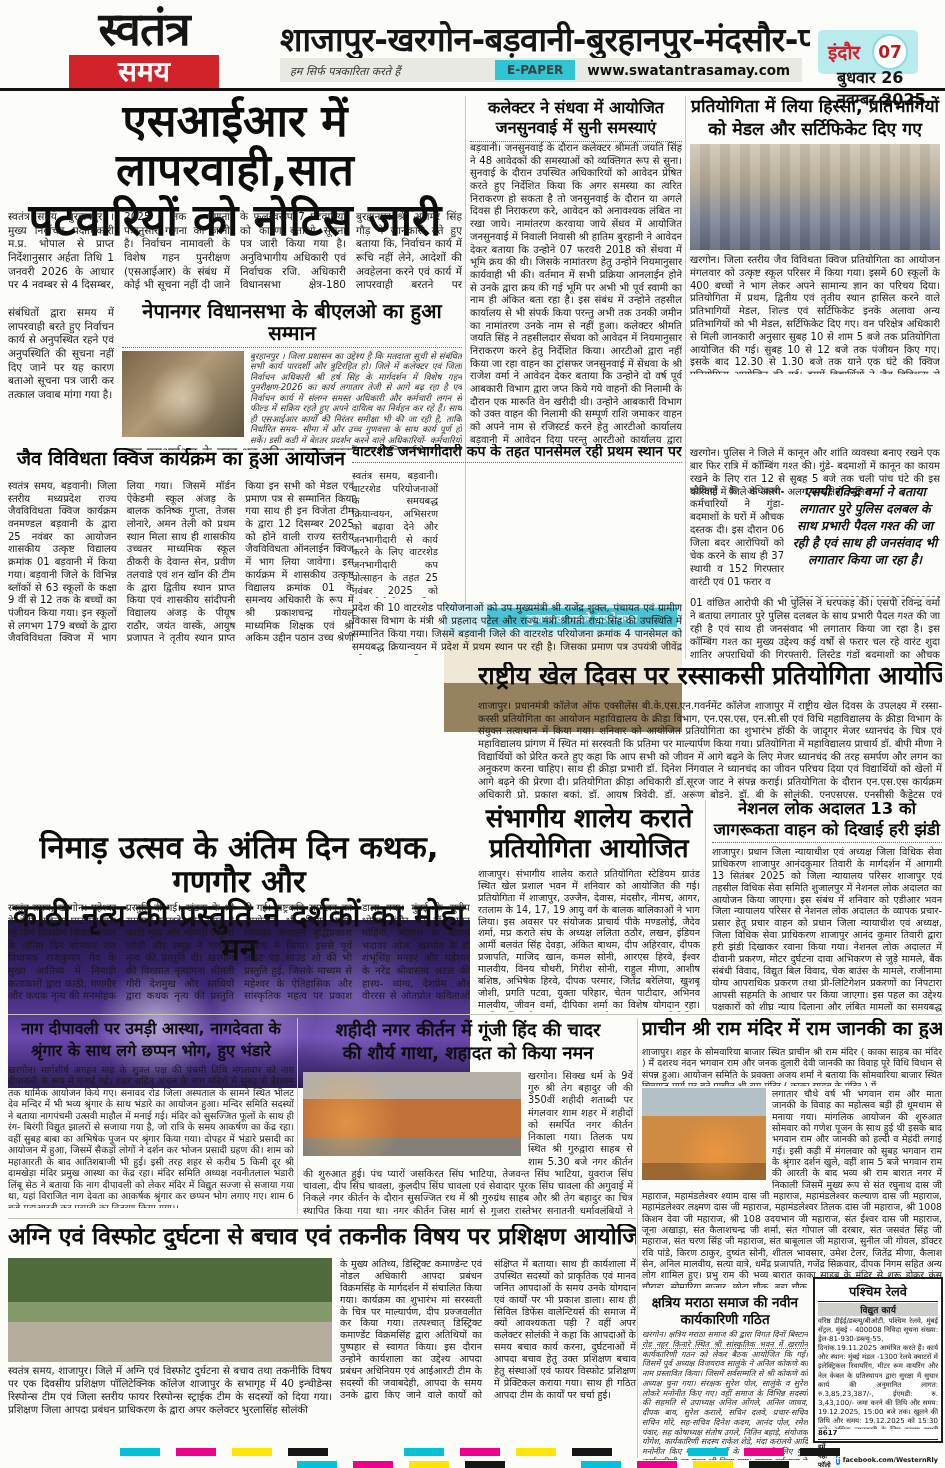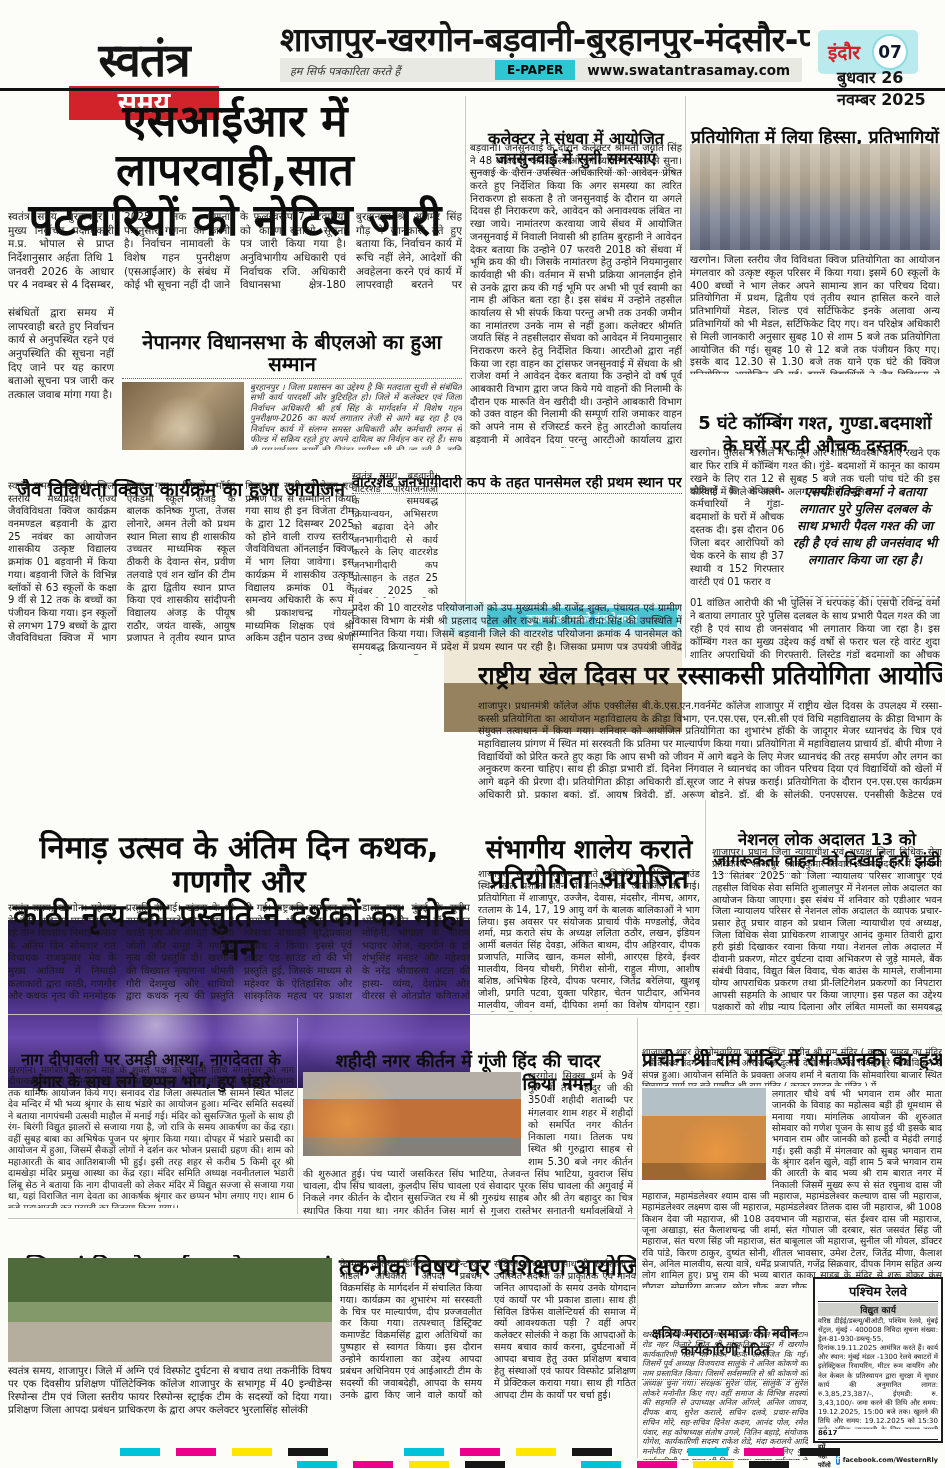--- a/index.html
+++ b/index.html
@@ -1,42 +1,42 @@
 <!DOCTYPE html>
 <html><head>
 <meta charset="utf-8">
 <style>
   html,body{margin:0;padding:0;background:#888;}
   .page{position:relative;width:945px;height:1468px;margin:0 auto;background:#fcfcf9;
         font-family:"DejaVu Sans",sans-serif;color:#151515;overflow:hidden;}
   .abs{position:absolute;}
   .pre{white-space:pre-line;text-align:center;}
   .jt{text-align:justify;}
-  .ctr{text-align:center;margin-top:31px;}
+  .ctr{text-align:center;}
   .clip{overflow:hidden;}
   .hl{font-weight:800;color:#0d0d0d;line-height:1.12;}
   .bt{font-size:10.5px;line-height:1.3;color:#1a1a1a;}
   .it{font-style:italic;color:#2c2c2c;}
   .dotb{border-bottom:1px dotted #666;}
   .vline{position:absolute;width:1px;background:#c9c9c2;}
   .hline{position:absolute;height:1px;background:#c2c2ba;}
   
   .logo1{font-size:46px;font-weight:800;line-height:1;letter-spacing:-1px;}
   .logo2{background:#d2232a;color:#fff;font-size:28px;font-weight:800;text-align:center;
          width:150px;margin:3px auto 0;padding:1px 0;line-height:1.15;}
   .cities{font-size:33px;font-weight:800;letter-spacing:-0.5px;white-space:nowrap;}
   .strip{background:#e9e9e4;display:flex;align-items:center;height:24px;}
   .tagline{flex:1;font-size:11px;font-style:italic;padding-left:10px;color:#333;}
-  .epaper{background:#2ec6d2;color:#000000;font-weight:800;font-size:12px;padding:3px 12px;}
+  .epaper{background:#2ec6d2;color:#404040;font-weight:800;font-size:12px;padding:3px 12px;}
   .website{font-weight:800;font-size:13.5px;padding:0 12px;color:#111;}
   .badge{background:#b9ebee;border-radius:5px;display:flex;align-items:center;gap:12px;
          padding:4px 10px;}
   .badge .ed{color:#d2232a;font-weight:800;font-size:19px;}
   .badge .num{width:32px;height:32px;border-radius:50%;background:#fff;border:2px solid #8edbe2;
-         color:#0f172a;font-weight:800;font-size:17px;display:flex;align-items:center;justify-content:center;}
+         color:#b91c1c;font-weight:800;font-size:17px;display:flex;align-items:center;justify-content:center;}
   .dateline{font-weight:800;font-size:16px;margin-left:44px;}
   .blackrule{background:#111;}
   
   .photo{position:relative;background:#9a9a94;}
   .ph-quiz{background:repeating-linear-gradient(90deg,rgba(255,255,255,.10) 0 10px,rgba(0,0,0,.05) 10px 20px),
            linear-gradient(180deg,#cfc6b6 0%,#b4a893 35%,#7e8596 70%,#5f6678 100%);}
   .ph-blo{background:radial-gradient(circle at 50% 55%,rgba(255,245,220,.5),transparent 45%),
           linear-gradient(135deg,#7c6448 0%,#b09a77 45%,#5f5340 100%);}
   .ph-watershed{background:linear-gradient(180deg,#cdeef2 0 24%,#efe8d6 24% 62%,#96825f 62% 100%);}
   .ph-banner{position:absolute;top:4px;left:18%;right:2%;background:rgba(53,185,205,.85);
@@ -110,22 +110,20 @@
 
   <div class="abs hl pre ctr dotb clip" style="left:470px;top:98px;width:212px;font-size:16px;line-height:1.25;padding-bottom:3px;">कलेक्टर ने संधवा में आयोजित
 जनसुनवाई में सुनी समस्याएं</div>
   <div class="abs bt jt clip" style="left:470px;top:142px;width:212px;height:306px;font-size:10px;line-height:1.27;">बड़वानी। जनसुनवाई के दौरान कलेक्टर श्रीमती जयति सिंह ने 48 आवेदकों की समस्याओं को व्यक्तिगत रूप से सुना। सुनवाई के दौरान उपस्थित अधिकारियों को आवेदन प्रेषित करते हुए निर्देशित किया कि अगर समस्या का त्वरित निराकरण हो सकता है तो जनसुनवाई के दौरान या अगले दिवस ही निराकरण करे, आवेदन को अनावश्यक लंबित ना रखा जाये। नामांतरण करवाया जाये सेंधव में आयोजित जनसुनवाई में निवाली निवासी श्री हातिम बुरहानी ने आवेदन देकर बताया कि उन्होने 07 फरवरी 2018 को सेंधवा में भूमि क्रय की थी। जिसके नामांतरण हेतु उन्होने नियमानुसार कार्यवाही भी की। वर्तमान में सभी प्रक्रिया आनलाईन होने से उनके द्वारा क्रय की गई भूमि पर अभी भी पूर्व स्वामी का नाम ही अंकित बता रहा है। इस संबंध में उन्होने तहसील कार्यालय से भी संपर्क किया परन्तु अभी तक उनकी जमीन का नामांतरण उनके नाम से नहीं हुआ। कलेक्टर श्रीमति जयति सिंह ने तहसीलदार सेंधवा को आवेदन में नियमानुसार निराकरण करने हेतु निर्देशित किया। आरटीओ द्वारा नहीं किया जा रहा वाहन का ट्रांसफर जनसुनवाई में सेंधवा के श्री राजेश वर्मा ने आवेदन देकर बताया कि उन्होने दो वर्ष पूर्व आबकारी विभाग द्वारा जप्त किये गये वाहनों की निलामी के दौरान एक मारूति वेन खरीदी थी। उन्होने आबकारी विभाग को उक्त वाहन की निलामी की सम्पूर्ण राशि जमाकर वाहन को अपने नाम से रजिस्टर्ड करने हेतु आरटीओ कार्यालय बड़वानी में आवेदन दिया परन्तु आरटीओ कार्यालय द्वारा वाहन का नाम ट्रांसफर नहीं किया गया है।</div>
 
   <div class="abs hl pre ctr clip" style="left:690px;top:95px;width:250px;font-size:17.5px;line-height:1.3;">प्रतियोगिता में लिया हिस्सा, प्रतिभागियों
 को मेडल और सर्टिफिकेट दिए गए</div>
   <div class="abs photo ph-quiz" style="left:690px;top:144px;width:250px;height:106px;"></div>
   <div class="abs bt jt clip" style="left:690px;top:254px;width:250px;height:120px;font-size:10px;line-height:1.28;">खरगोन। जिला स्तरीय जैव विविधता क्विज प्रतियोगिता का आयोजन मंगलवार को उत्कृष्ट स्कूल परिसर में किया गया। इसमें 60 स्कूलों के 400 बच्चों ने भाग लेकर अपने सामान्य ज्ञान का परिचय दिया। प्रतियोगिता में प्रथम, द्वितीय एवं तृतीय स्थान हासिल करने वाले प्रतिभागियों मेडल, शिल्ड एवं सर्टिफिकेट इनके अलावा अन्य प्रतिभागियों को भी मेडल, सर्टिफिकेट दिए गए। वन परिक्षेत्र अधिकारी से मिली जानकारी अनुसार सुबह 10 से शाम 5 बजे तक प्रतियोगिता आयोजित की गई। सुबह 10 से 12 बजे तक पंजीयन किए गए। इसके बाद 12.30 से 1.30 बजे तक याने एक घंटे की क्विज प्रतियोगिता आयोजित की गई। इसमें विद्यार्थियों ने जैव विविधता से जुड़े प्रश्नों को हल किया। इसके बाद शाम 4 बजे परिणाम घोषित कर प्रतिभागियों को पुरस्कृत भी किया गया।</div>
 
-  <div class="abs hl pre ctr clip" style="left:690px;top:380px;width:250px;font-size:18px;line-height:1.3;">5 घंटे कॉम्बिंग गश्त, गुण्डा.बदमाशों
-के घरों पर दी औचक दस्तक</div>
   <div class="abs bt jt clip" style="left:690px;top:446px;width:250px;height:50px;font-size:10px;">खरगोन। पुलिस ने जिले में कानून और शांति व्यवस्था बनाए रखने एक बार फिर रात्रि में कॉम्बिंग गश्त की। गुंडे- बदमाशों में कानून का कायम रखने के लिए रात 12 से सुबह 5 बजे तक चली पांच घंटे की इस कार्रवाई में जिले के अलग- अलग थानाक्षेत्रों, पुलिस</div>
   <div class="abs bt jt clip" style="left:690px;top:484px;width:94px;height:108px;font-size:10px;">चौकियों के अधिकारी- कर्मचारियों ने गुंडा- बदमाशों के घरों में औचक दस्तक दी। इस दौरान 06 जिला बदर आरोपियों को चेक करने के साथ ही 37 स्थायी व 152 गिरफ्तार वारंटी एवं 01 फरार व</div>
   <div class="abs quote clip" style="left:790px;top:482px;width:150px;height:108px;">एसपी रविन्द्र वर्मा ने बताया लगातार पुरे पुलिस दलबल के साथ प्रभारी पैदल गश्त की जा रही है एवं साथ ही जनसंवाद भी लगातार किया जा रहा है।</div>
   <div class="abs bt jt clip" style="left:690px;top:596px;width:250px;height:62px;font-size:10px;">01 वांछित आरोपी की भी पुलिस ने धरपकड़ की। एसपी रविन्द्र वर्मा ने बताया लगातार पुरे पुलिस दलबल के साथ प्रभारी पैदल गश्त की जा रही है एवं साथ ही जनसंवाद भी लगातार किया जा रहा है। इस कॉम्बिंग गश्त का मुख्य उद्देश्य कई वर्षों से फरार चल रहे वारंट शुदा शातिर अपराधियों की गिरफ्तारी, लिस्टेड गुंडों बदमाशों का औचक चेकिंग रात्रि में सक्रिय अपराधियों की धरपकड़ के अनेक सकारात्मक परिणाम हुए। इस कार्रवाई में 600 से अधिक पुलिस अधिकारी- कर्मचारी शामिल रहे।</div>
 
   <div class="abs hl ctr clip" style="left:8px;top:448px;width:346px;font-size:19px;white-space:nowrap;">जैव विविधता क्विज कार्यक्रम का हुआ आयोजन</div>
   <div class="abs bt jt clip" style="left:8px;top:480px;width:346px;height:172px;column-count:3;column-gap:10px;font-size:10px;line-height:1.27;">स्वतंत्र समय, बड़वानी। जिला स्तरीय मध्यप्रदेश राज्य जैवविविधता क्विज कार्यक्रम वनमण्डल बड़वानी के द्वारा 25 नवंबर का आयोजन शासकीय उत्कृष्ट विद्यालय क्रमांक 01 बड़वानी में किया गया। बड़वानी जिले के विभिन्न ब्लॉकों से 63 स्कूलों के कक्षा 9 वीं से 12 तक के बच्चों का पंजीयन किया गया। इन स्कूलों से लगभग 179 बच्चों के द्वारा जैवविविधता क्विज में भाग लिया गया। जिसमें मॉर्डन ऐकेडमी स्कूल अंजड़ के बालक कनिष्क गुप्ता, तेजस लोनारे, अमन तेली को प्रथम स्थान मिला साथ ही शासकीय उच्चतर माध्यमिक स्कूल ठीकरी के देवान्त सेन, प्रवीण तलवाडे एवं शन खॉन की टीम के द्वारा द्वितीय स्थान प्राप्त किया एवं शासकीय सांदीपनी विद्यालय अंजड़ के पीयूष राठौर, जयंत वास्कें, आयुष प्रजापत ने तृतीय स्थान प्राप्त किया इन सभी को मेडल एवं प्रमाण पत्र से सम्मानित किया गया साथ ही इन विजेता टीम के द्वारा 12 दिसम्बर 2025 को होने वाली राज्य स्तरीय जैवविविधता ऑनलाईन क्विज में भाग लिया जावेगा। इस कार्यक्रम में शासकीय उत्कृष्ट विद्यालय क्रमांक 01 के समन्वय अधिकारी के रूप में श्री प्रकाशचन्द्र गोयल माध्यमिक शिक्षक एवं श्री अकिम उद्दीन पठान उच्च श्रेणी शिक्षक के सहयोग से क्विज कार्यक्रम को किया गया। वनमण्डल अधिकारी श्री आशिष बंसोड़ एवं नोडल अधिकारी श्री बी.एल. मुवेल एवं परिक्षेत्र अधिकारी श्री गुलाबसिंह बर्डे के द्वारा प्रतियोगिता का आयोजन कराया गया। वन विभाग की ओर से व्यवस्था के रूप में श्री राजेन्द्र बामनिया परिक्षेत्र सहायक बड़वानी आदि मौजूद रहे।</div>
 
   <div class="abs hl ctr dotb clip" style="left:352px;top:444px;width:330px;font-size:14px;white-space:nowrap;padding-bottom:2px;">वाटरशेड जनभागीदारी कप के तहत पानसेमल रही प्रथम स्थान पर</div>
   <div class="abs bt jt clip" style="left:352px;top:470px;width:86px;height:128px;font-size:9.8px;">स्वतंत्र समय, बड़वानी। वाटरशेड परियोजनाओं के समयबद्ध क्रियान्वयन, अभिसरण को बढ़ावा देने और जनभागीदारी से कार्य करने के लिए वाटरशेड जनभागीदारी कप प्रोत्साहन के तहत 25 नवंबर 2025 को डब्ल्यूसीडीसी 2.0 की</div>

